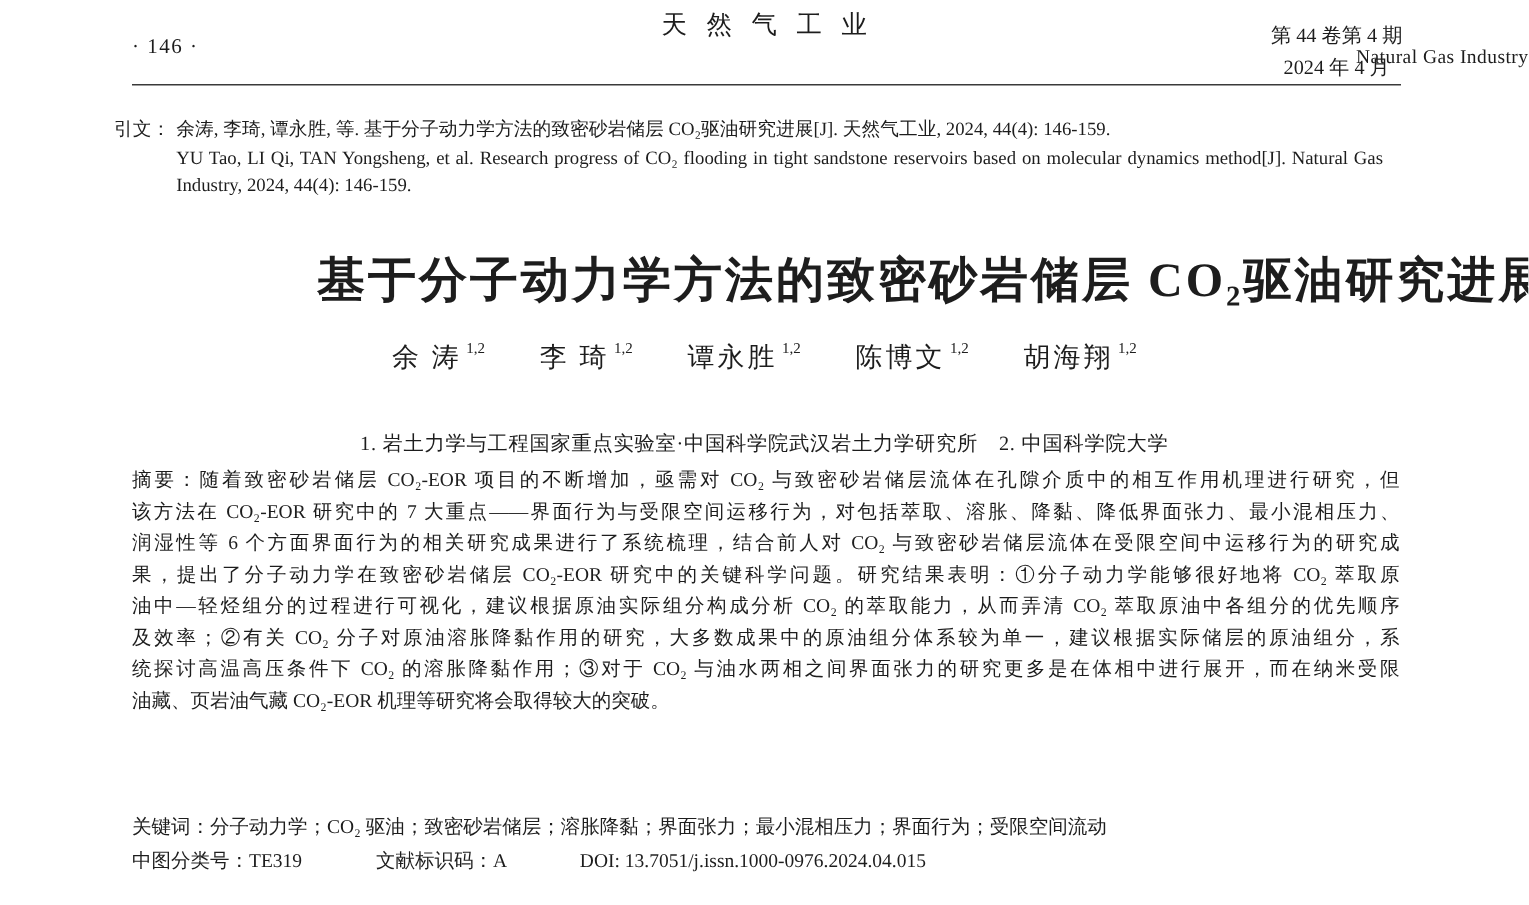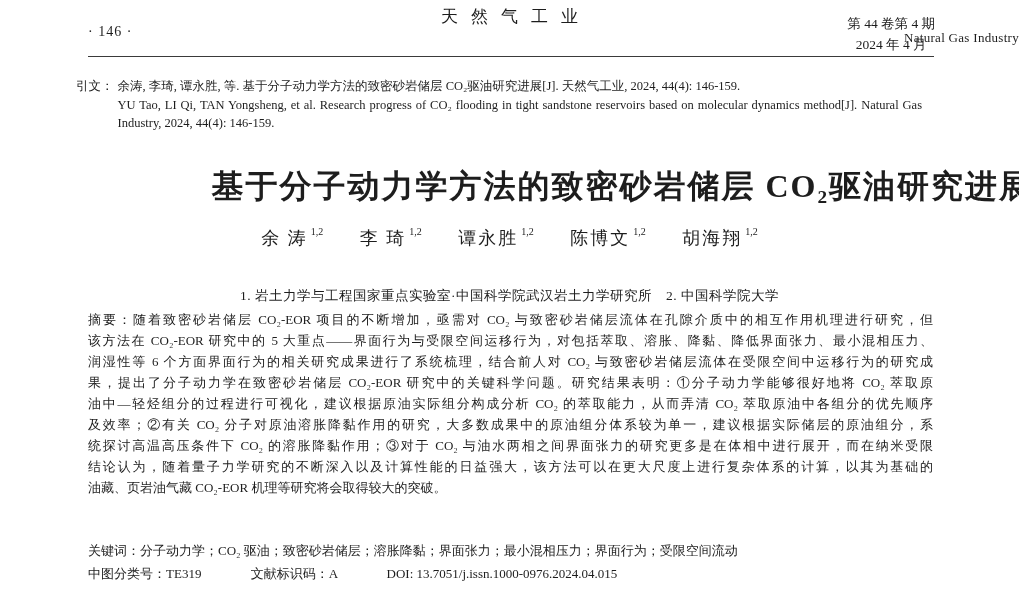--- a/index.html
+++ b/index.html
@@ -111,27 +111,26 @@
     <span class="author"><span>李 琦</span><sup>1,2</sup></span>
     <span class="author"><span>谭永胜</span><sup>1,2</sup></span>
     <span class="author"><span>陈博文</span><sup>1,2</sup></span>
     <span class="author"><span>胡海翔</span><sup>1,2</sup></span>
   </div>
 
   <div class="affil">1. 岩土力学与工程国家重点实验室·中国科学院武汉岩土力学研究所　2. 中国科学院大学</div>
 
   <section class="abstract">
     <div class="abs-line"><span class="lbl">摘要：</span><span>随着致密砂岩储层 CO₂-EOR 项目的不断增加，亟需对 CO₂ 与致密砂岩储层流体在孔隙介质中的相互作用机理进行研究，但</span></div>
-    <div class="abs-line">该方法在 CO₂-EOR 研究中的 5 大重点——界面行为与受限空间运移行为，对包括萃取、溶胀、降黏、降低界面张力、最小混相压力、</div>
+    <div class="abs-line">该方法在 CO₂-EOR 研究中的 7 大重点——界面行为与受限空间运移行为，对包括萃取、溶胀、降黏、降低界面张力、最小混相压力、</div>
     <div class="abs-line">润湿性等 6 个方面界面行为的相关研究成果进行了系统梳理，结合前人对 CO₂ 与致密砂岩储层流体在受限空间中运移行为的研究成</div>
     <div class="abs-line">果，提出了分子动力学在致密砂岩储层 CO₂-EOR 研究中的关键科学问题。研究结果表明：①分子动力学能够很好地将 CO₂ 萃取原</div>
     <div class="abs-line">油中—轻烃组分的过程进行可视化，建议根据原油实际组分构成分析 CO₂ 的萃取能力，从而弄清 CO₂ 萃取原油中各组分的优先顺序</div>
     <div class="abs-line">及效率；②有关 CO₂ 分子对原油溶胀降黏作用的研究，大多数成果中的原油组分体系较为单一，建议根据实际储层的原油组分，系</div>
     <div class="abs-line">统探讨高温高压条件下 CO₂ 的溶胀降黏作用；③对于 CO₂ 与油水两相之间界面张力的研究更多是在体相中进行展开，而在纳米受限</div>
-    <div class="abs-line">结论认为，随着量子力学研究的不断深入以及计算性能的日益强大，该方法可以在更大尺度上进行复杂体系的计算，以其为基础的</div>
     <div class="abs-line last">油藏、页岩油气藏 CO₂-EOR 机理等研究将会取得较大的突破。</div>
   </section>
 
   <div class="kw-line">
     <span class="lbl">关键词：</span><span>分子动力学；CO₂ 驱油；致密砂岩储层；溶胀降黏；界面张力；最小混相压力；界面行为；受限空间流动</span>
   </div>
 
   <div class="meta-line">
     <span class="lbl">中图分类号：</span><span>TE319</span>
     <span class="lbl meta-gap">文献标识码：</span><span>A</span>

